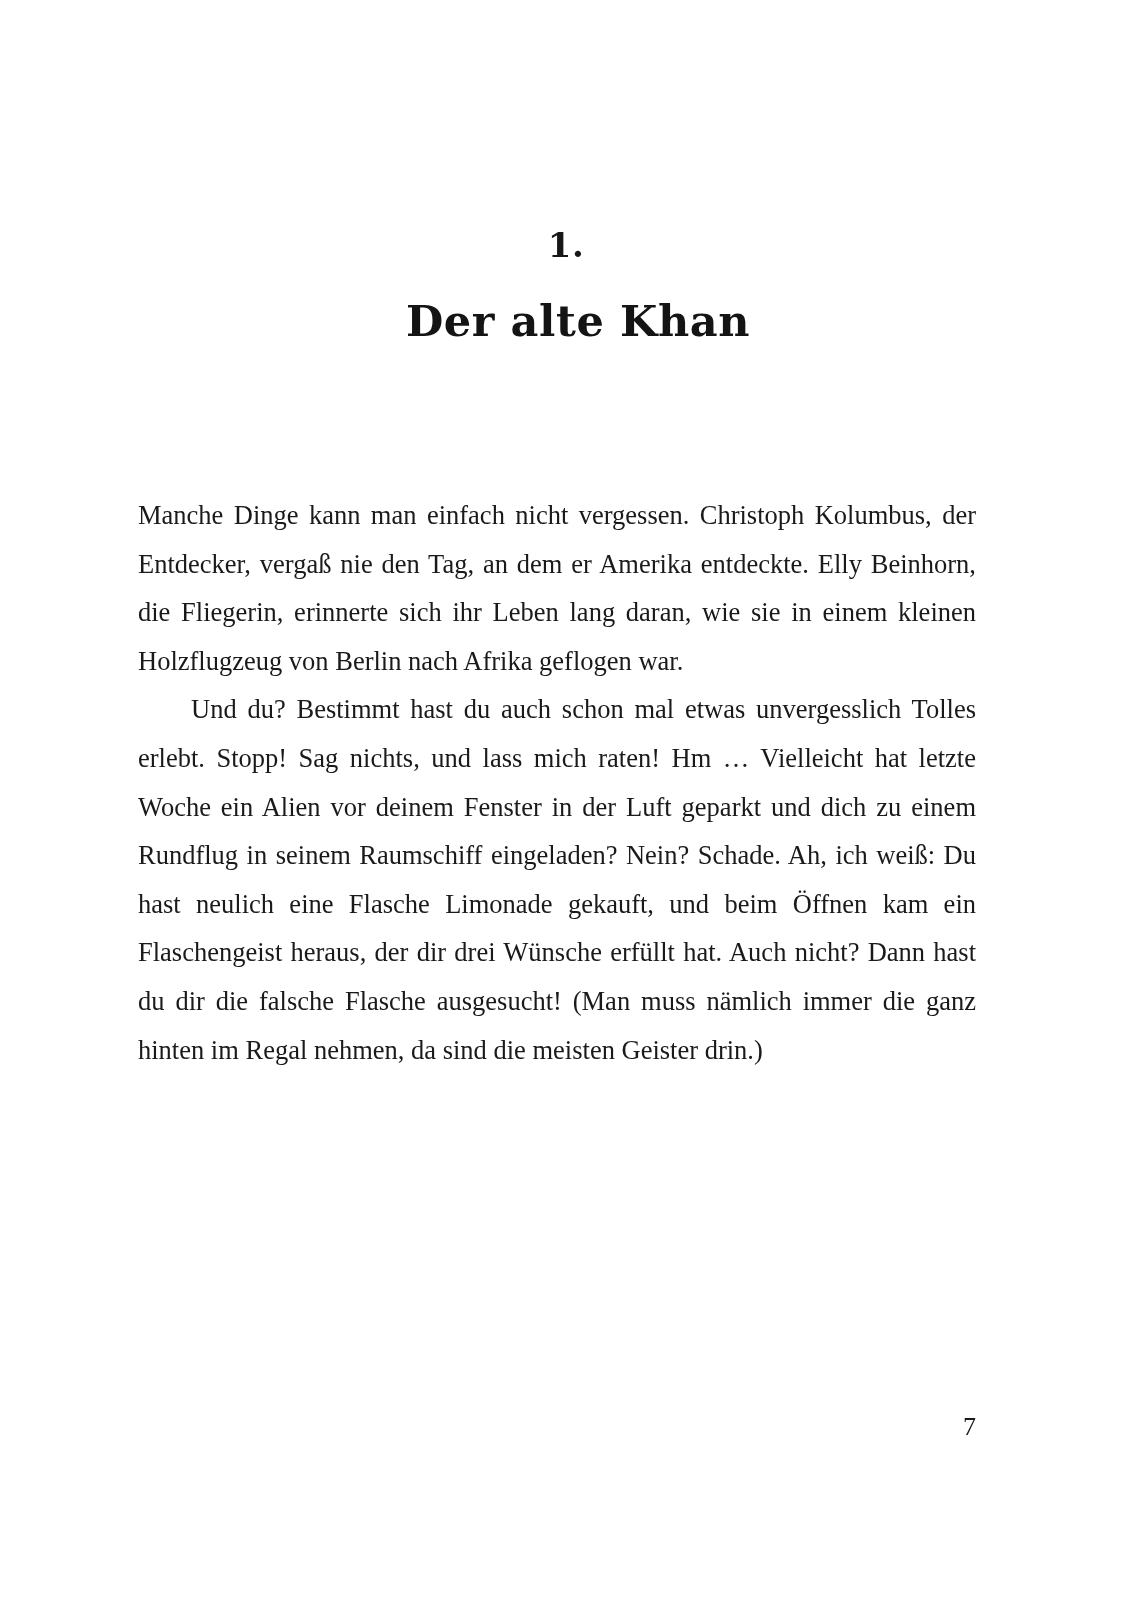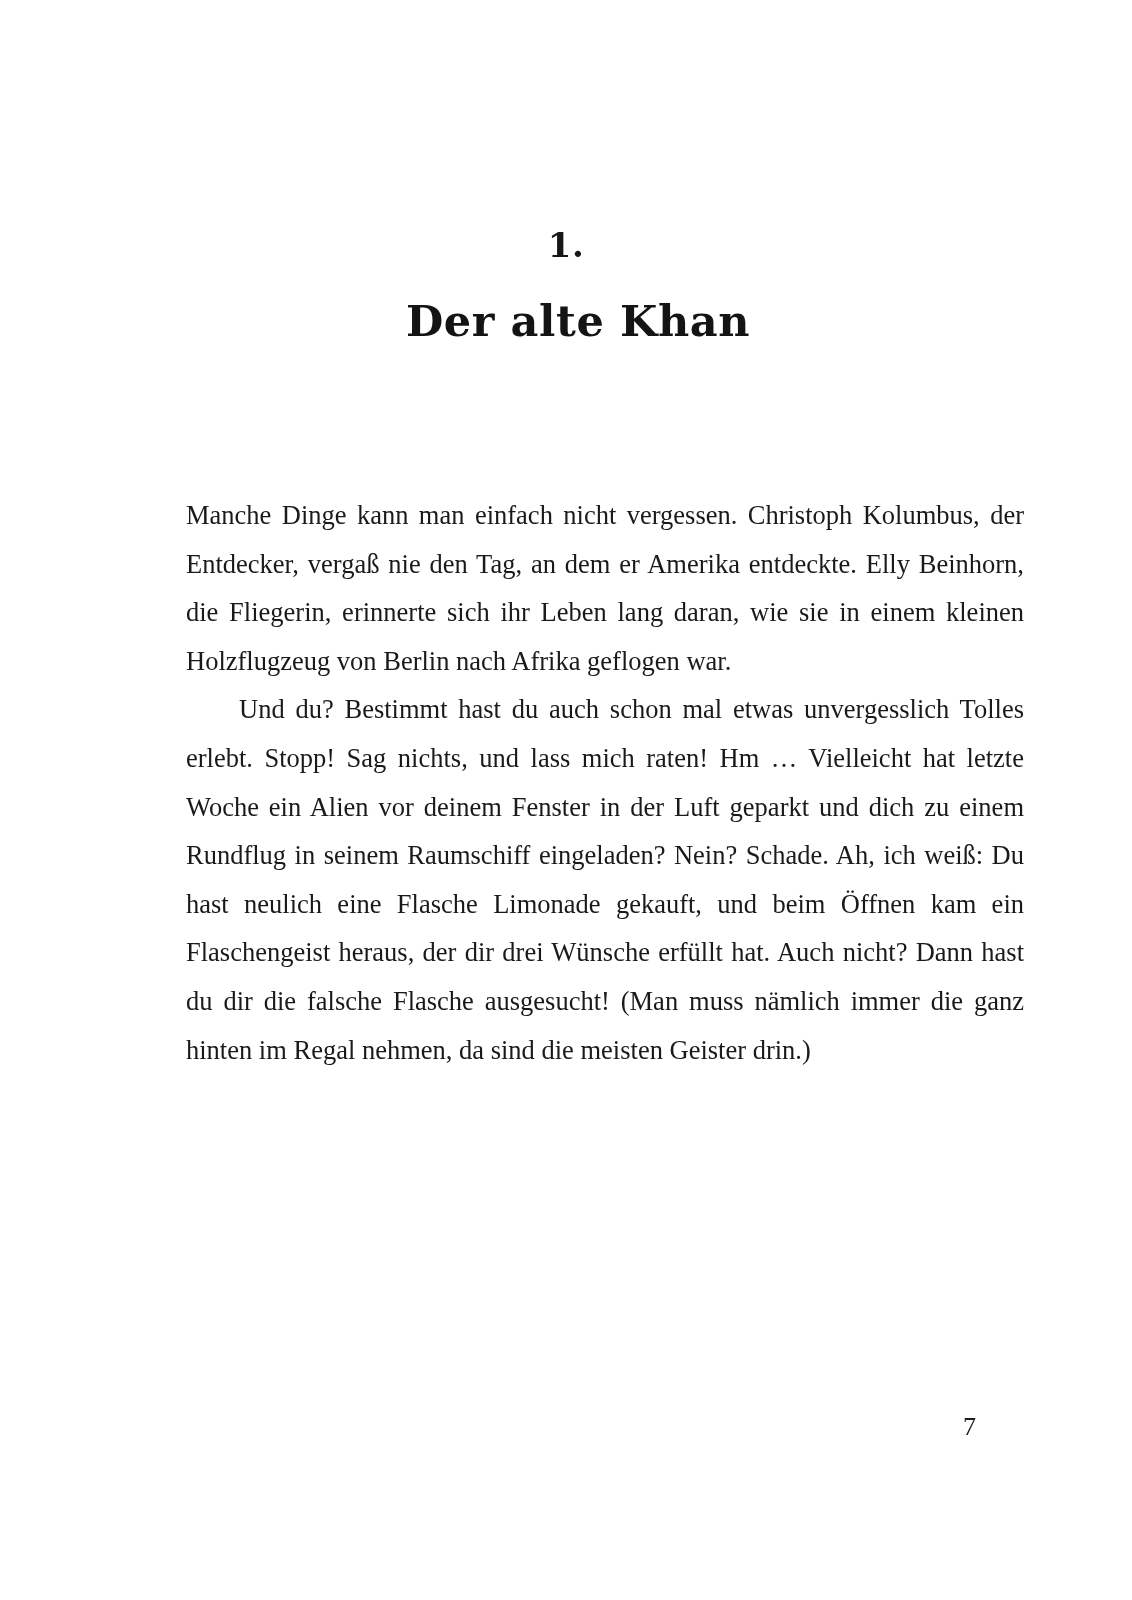--- a/index.html
+++ b/index.html
@@ -54,21 +54,20 @@
     position: absolute;
     left: 138px;
     top: 491px;
     width: 838px;
     font-size: 26.5px;
     line-height: 48.6px;
     text-align: justify;
     text-justify: inter-word;
     color: #1a1a1a;
     hyphens: manual;
-    margin-left: 48px;
     -webkit-hyphens: manual;
   }
 
   .body-text p {
     margin: 0;
     text-indent: 0;
   }
 
   .body-text p.indent {
     text-indent: 2.0em;

